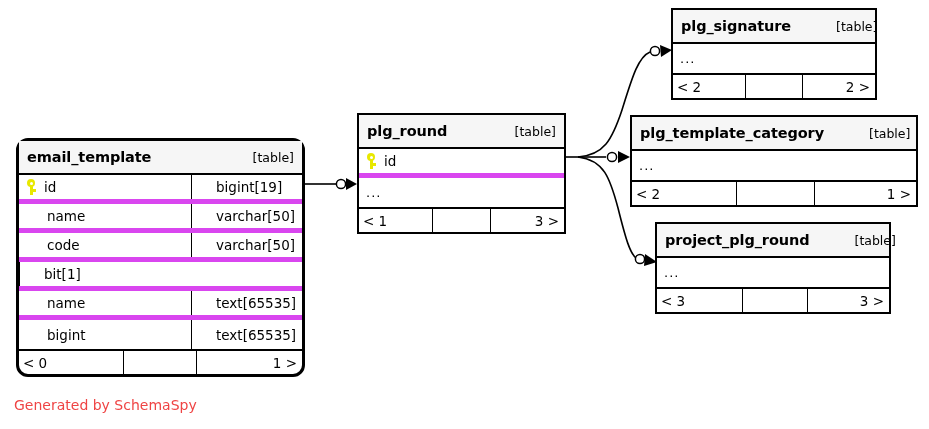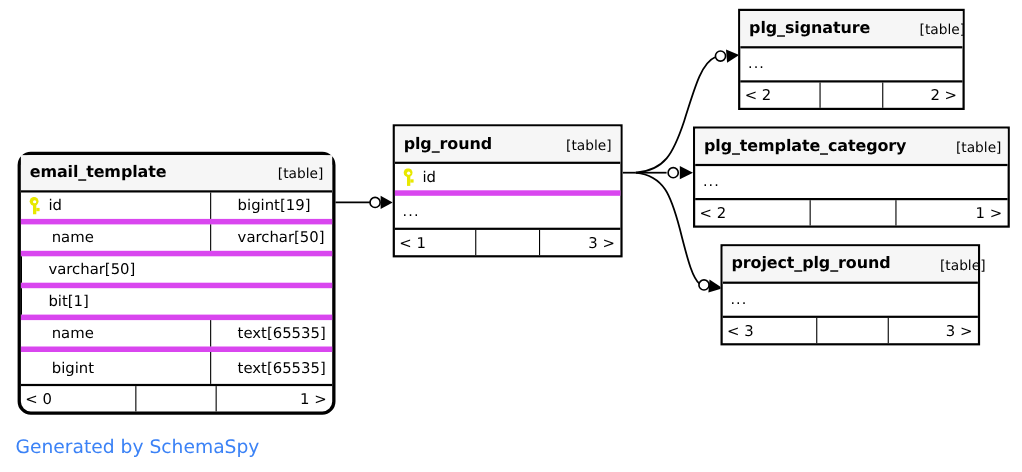--- a/index.html
+++ b/index.html
@@ -161,22 +161,22 @@
     height: 429px;
     z-index: 1;
     pointer-events: none;
   }
 
   
   .caption {
     position: absolute;
     left: 14px;
     top: 397px;
-    font-size: 17px;
-    color: #3b82f6;
+    font-size: 14px;
+    color: #ef4444;
     white-space: nowrap;
   }
 </style>
 </head>
 <body>
 
 <div id="canvas">
 
   <svg id="edges" viewBox="0 0 929 429" width="929" height="429">
     <g fill="none" stroke="#000000" stroke-width="1.6">
@@ -228,20 +228,23 @@
       </div>
 
       <div class="ent-row">
         <div class="cell-name">
           <span class="col-name-text indent">name</span>
         </div>
         <div class="cell-type" style="width:111px;">varchar[50]</div>
       </div>
 
       <div class="ent-row">
+        <div class="cell-name">
+          <span class="col-name-text indent">code</span>
+        </div>
         <div class="cell-type" style="width:111px;">varchar[50]</div>
       </div>
 
       <div class="ent-row">
         <div class="cell-type" style="width:126px;">bit[1]</div>
       </div>
 
       <div class="ent-row">
         <div class="cell-name">
           <span class="col-name-text indent">name</span>

